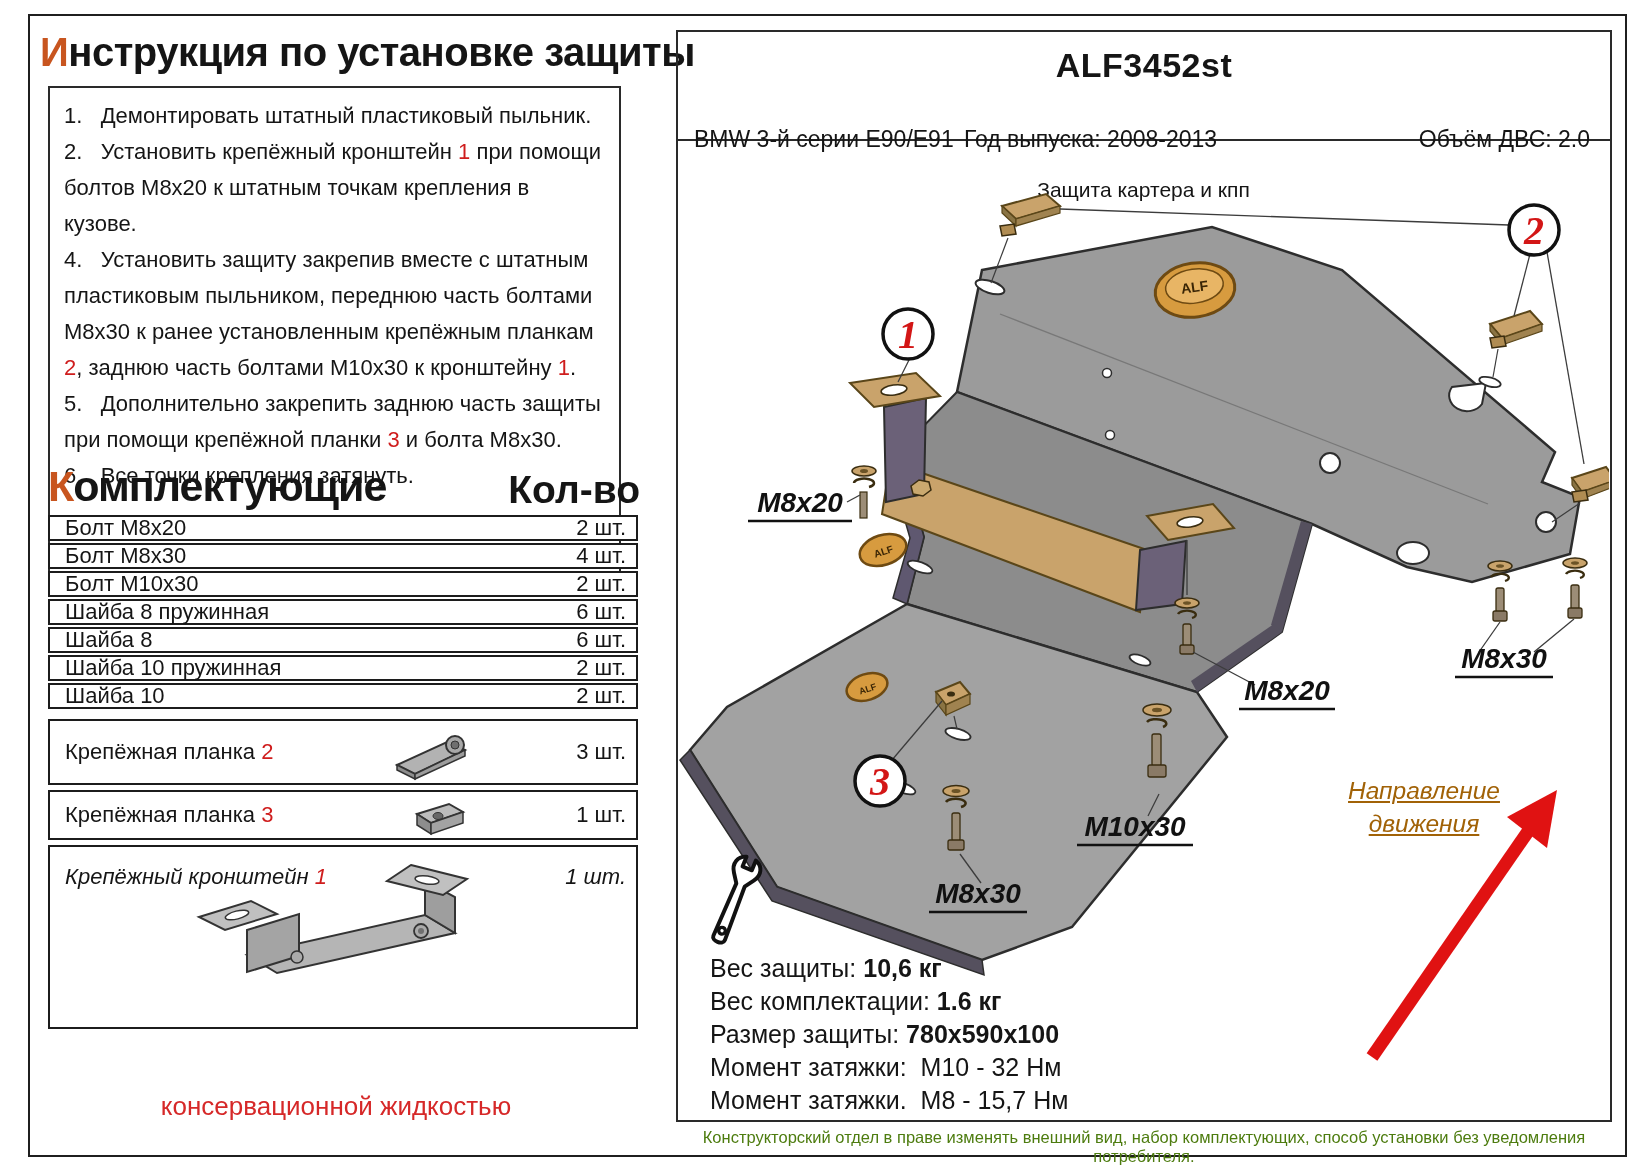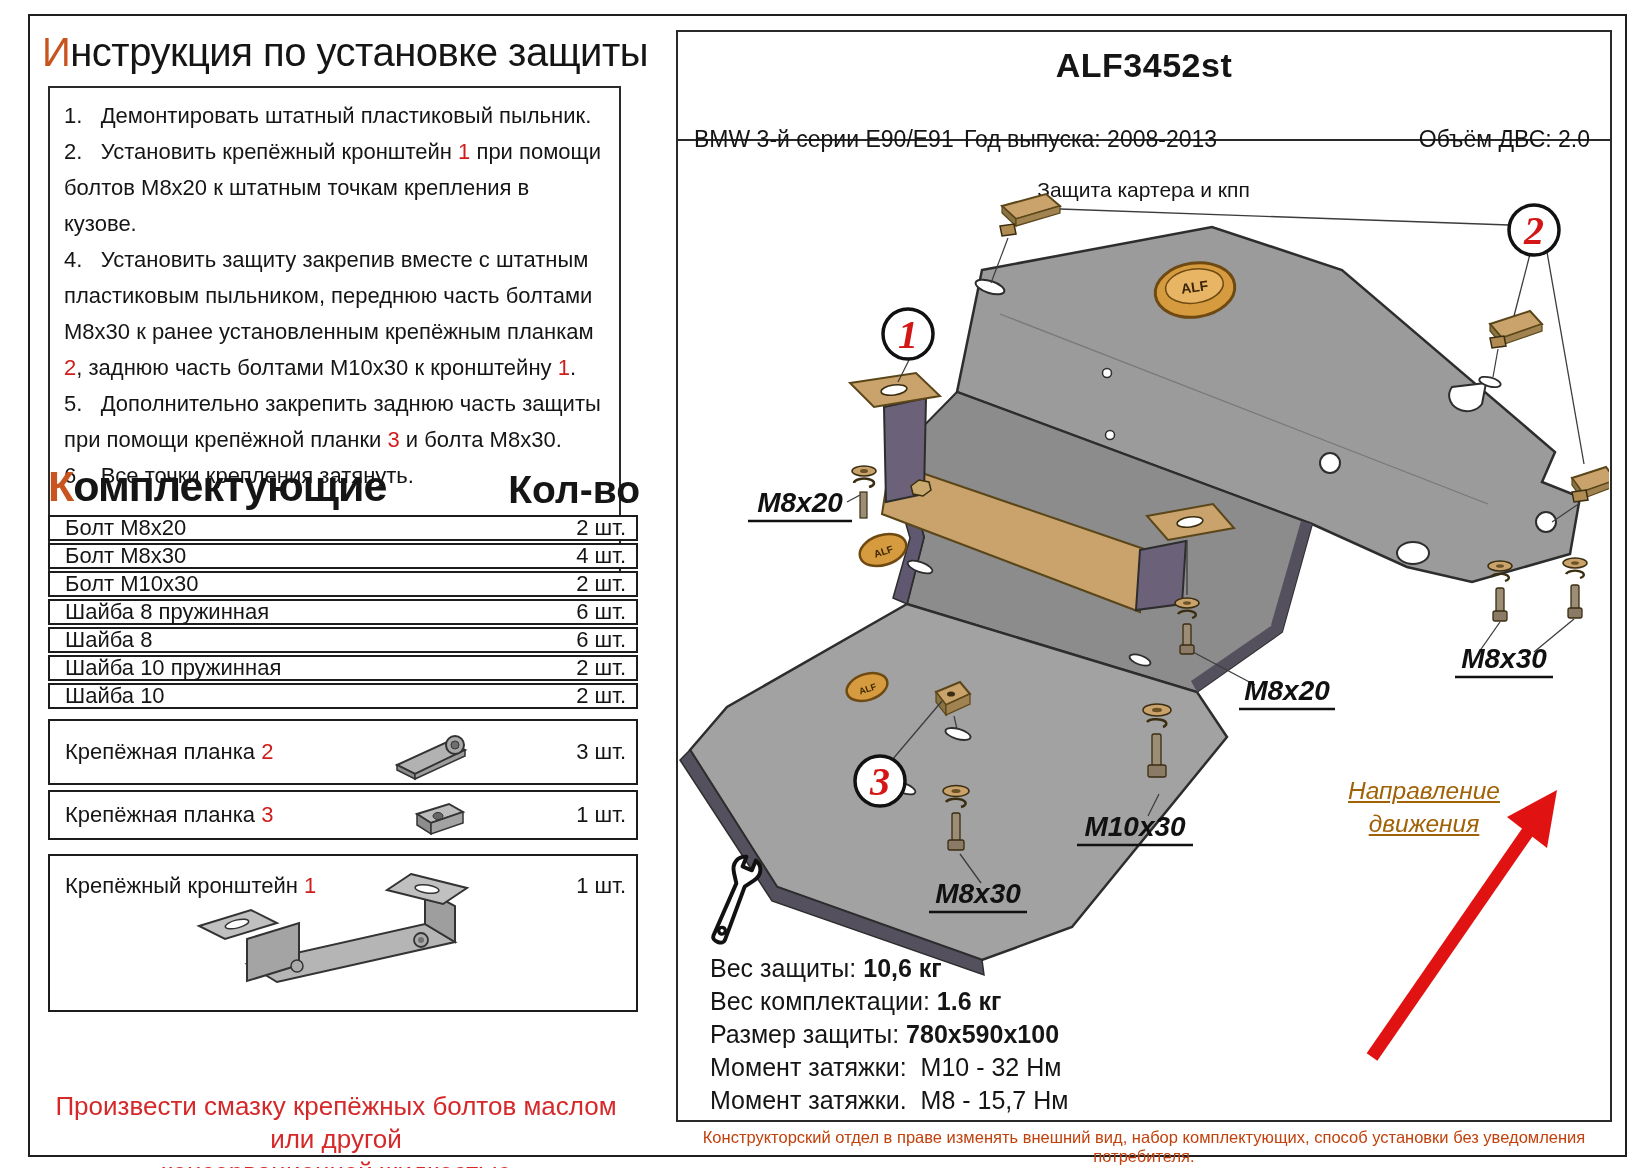--- a/index.html
+++ b/index.html
@@ -2,37 +2,37 @@
 <html><head>
 <meta charset="utf-8">
 <style>
   * { margin:0; padding:0; box-sizing:border-box; }
   html,body { background:#e8e8e8; }
   body { font-family:"Liberation Sans", sans-serif; color:#151515; }
   .page { position:relative; width:1642px; height:1168px; background:#ffffff; overflow:hidden; margin:0 auto; }
   .outer-border { position:absolute; left:28px; top:14px; width:1599px; height:1143px; border:2.5px solid #1f1f1f; pointer-events:none; }
 
   
-  .title { position:absolute; left:40px; top:30px; width:610px; font-size:40px; font-weight:400; letter-spacing:-0.5px; white-space:nowrap;text-align:center; }
+  .title { position:absolute; left:40px; top:30px; width:610px; font-size:40px; font-weight:700; letter-spacing:-0.5px; white-space:nowrap;text-align:center; }
   .accent { color:#c8551f; }
   .red { color:#cf1d1d; }
 
   .instr-box { position:absolute; left:48px; top:86px; width:573px; height:492px; border:2.5px solid #2a2a2a; padding:10px 13px 6px 14px; font-size:22px; line-height:36px; }
   .instr-item { text-align:left; }
 
   .comp-heading { position:absolute; left:48px; top:462px; font-size:43px; font-weight:700; letter-spacing:-1px; }
   .qty-heading { position:absolute; left:470px; top:468px; width:170px; text-align:right; font-size:39px; font-weight:700; }
 
   .comp-table { position:absolute; left:48px; top:515px; width:590px; }
   .comp-row { position:relative; border:2px solid #1c1c1c; background:#fff; height:26px; margin-bottom:2px; font-size:22px; }
   .comp-row .lbl { position:absolute; left:15px; top:50%; transform:translateY(-50%); white-space:nowrap; }
   .comp-row .qty { position:absolute; right:10px; top:50%; transform:translateY(-50%); }
   .comp-row.sp2 { height:66px; margin-top:10px; }
   .comp-row.sp3 { height:50px; margin-top:5px; }
-  .comp-row.spb { height:158px; margin-top:14px; }
+  .comp-row.spb { height:184px; margin-top:5px;font-style:italic; }
   .comp-row.sp2 .lbl, .comp-row.sp3 .lbl { top:50%; }
   .comp-row.spb .lbl { top:30px; }
   .comp-row.spb .qty { top:30px; }
   .icon2 { position:absolute; left:335px; top:8px; width:100px; height:52px; }
   .icon3 { position:absolute; left:355px; top:6px; width:70px; height:42px; }
   .iconb { position:absolute; left:135px; top:10px; width:320px; height:142px; }
 
   .note { position:absolute; left:30px; top:1090px; width:612px; text-align:center; font-size:26px; line-height:33px; color:#d62828; }
 
   
@@ -47,21 +47,21 @@
   .diagram { position:absolute; left:0; top:122px; width:931px; height:955px; }
   .diag-caption { position:absolute; left:0; right:0; top:24px; text-align:center; font-size:21px; }
   .diagram svg { position:absolute; left:0; top:0; }
 
   .direction { position:absolute; left:648px; top:620px; width:196px; text-align:center; font-size:24.5px; font-style:italic; color:#a16207; line-height:33px; }
   .direction div { text-decoration:underline; }
 
   .specs { position:absolute; left:32px; top:798px; font-size:25px; line-height:33px; }
   .specs .b { font-weight:700; }
 
-  .footer { position:absolute; left:676px; top:1128px; width:936px; text-align:center; font-size:16.5px; color:#c2410c; }
+  .footer { position:absolute; left:676px; top:1128px; width:936px; text-align:center; font-size:16.5px; color:#4d7c0f; }
 </style>
 </head>
 <body>
 
 <div class="page">
   <div class="outer-border"></div>
 
   <h1 class="title"><span class="accent">И</span><span>нструкция по установке защиты</span></h1>
 
   <div class="instr-box" id="instructions">
@@ -142,21 +142,20 @@
         <ellipse cx="52" cy="58" rx="12" ry="4" fill="#fff" stroke="#333" stroke-width="1.5" transform="rotate(-14 52 58)"></ellipse>
         <circle cx="236" cy="74" r="7" fill="#ababab" stroke="#333" stroke-width="1.8"></circle>
         <circle cx="236" cy="74" r="3" fill="#707070"></circle>
         <circle cx="112" cy="100" r="6" fill="#ababab" stroke="#333" stroke-width="1.5"></circle>
       </svg>
       <span class="qty">1 шт.</span>
     </div>
   </div>
 
   <div class="note">
-    <div>Произвести смазку крепёжных болтов маслом или другой</div>
     <div>консервационной жидкостью</div>
   </div>
 
   <div class="right-box">
     <div class="rb-header">
       <div class="pn">ALF3452st</div>
       <div class="meta">
         <span class="m-car">BMW 3-й серии E90/E91</span>
         <span class="m-year">Год выпуска: 2008-2013</span>
         <span class="m-eng">Объём ДВС: 2.0</span>

